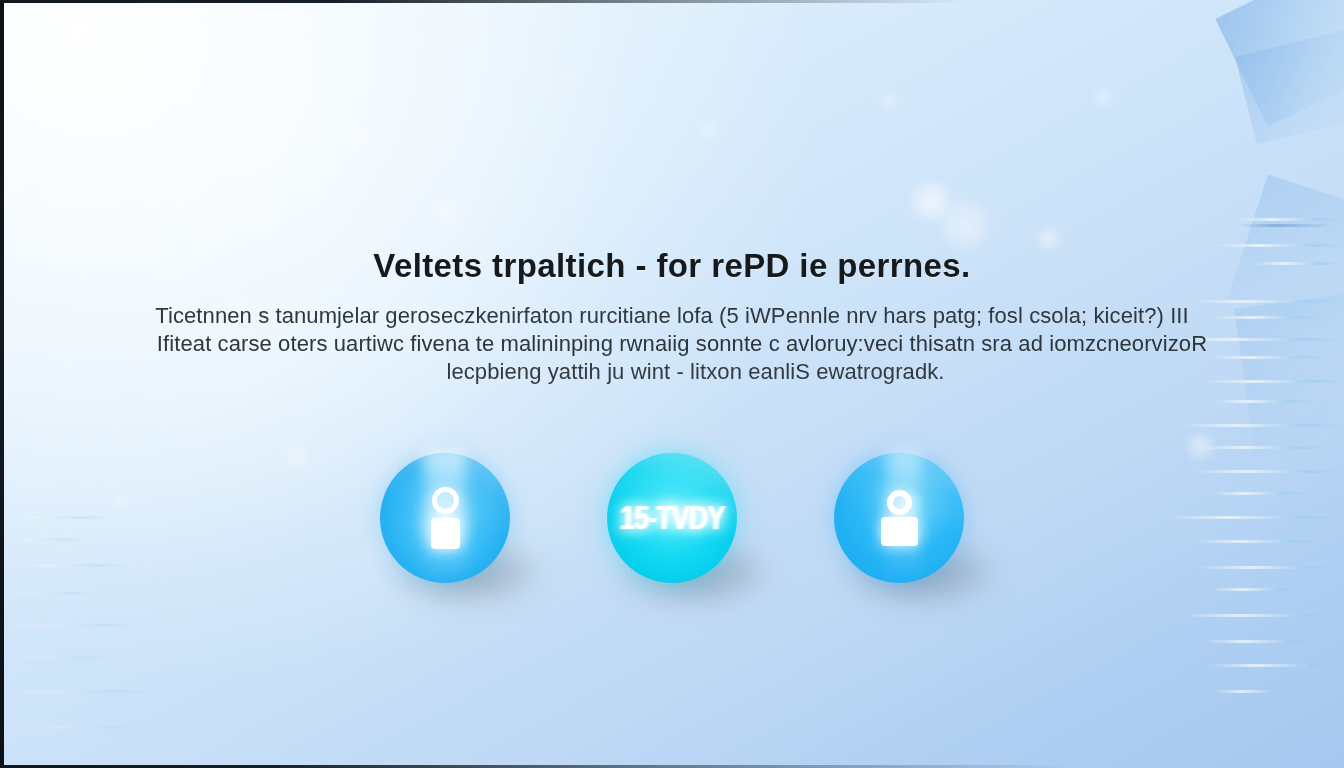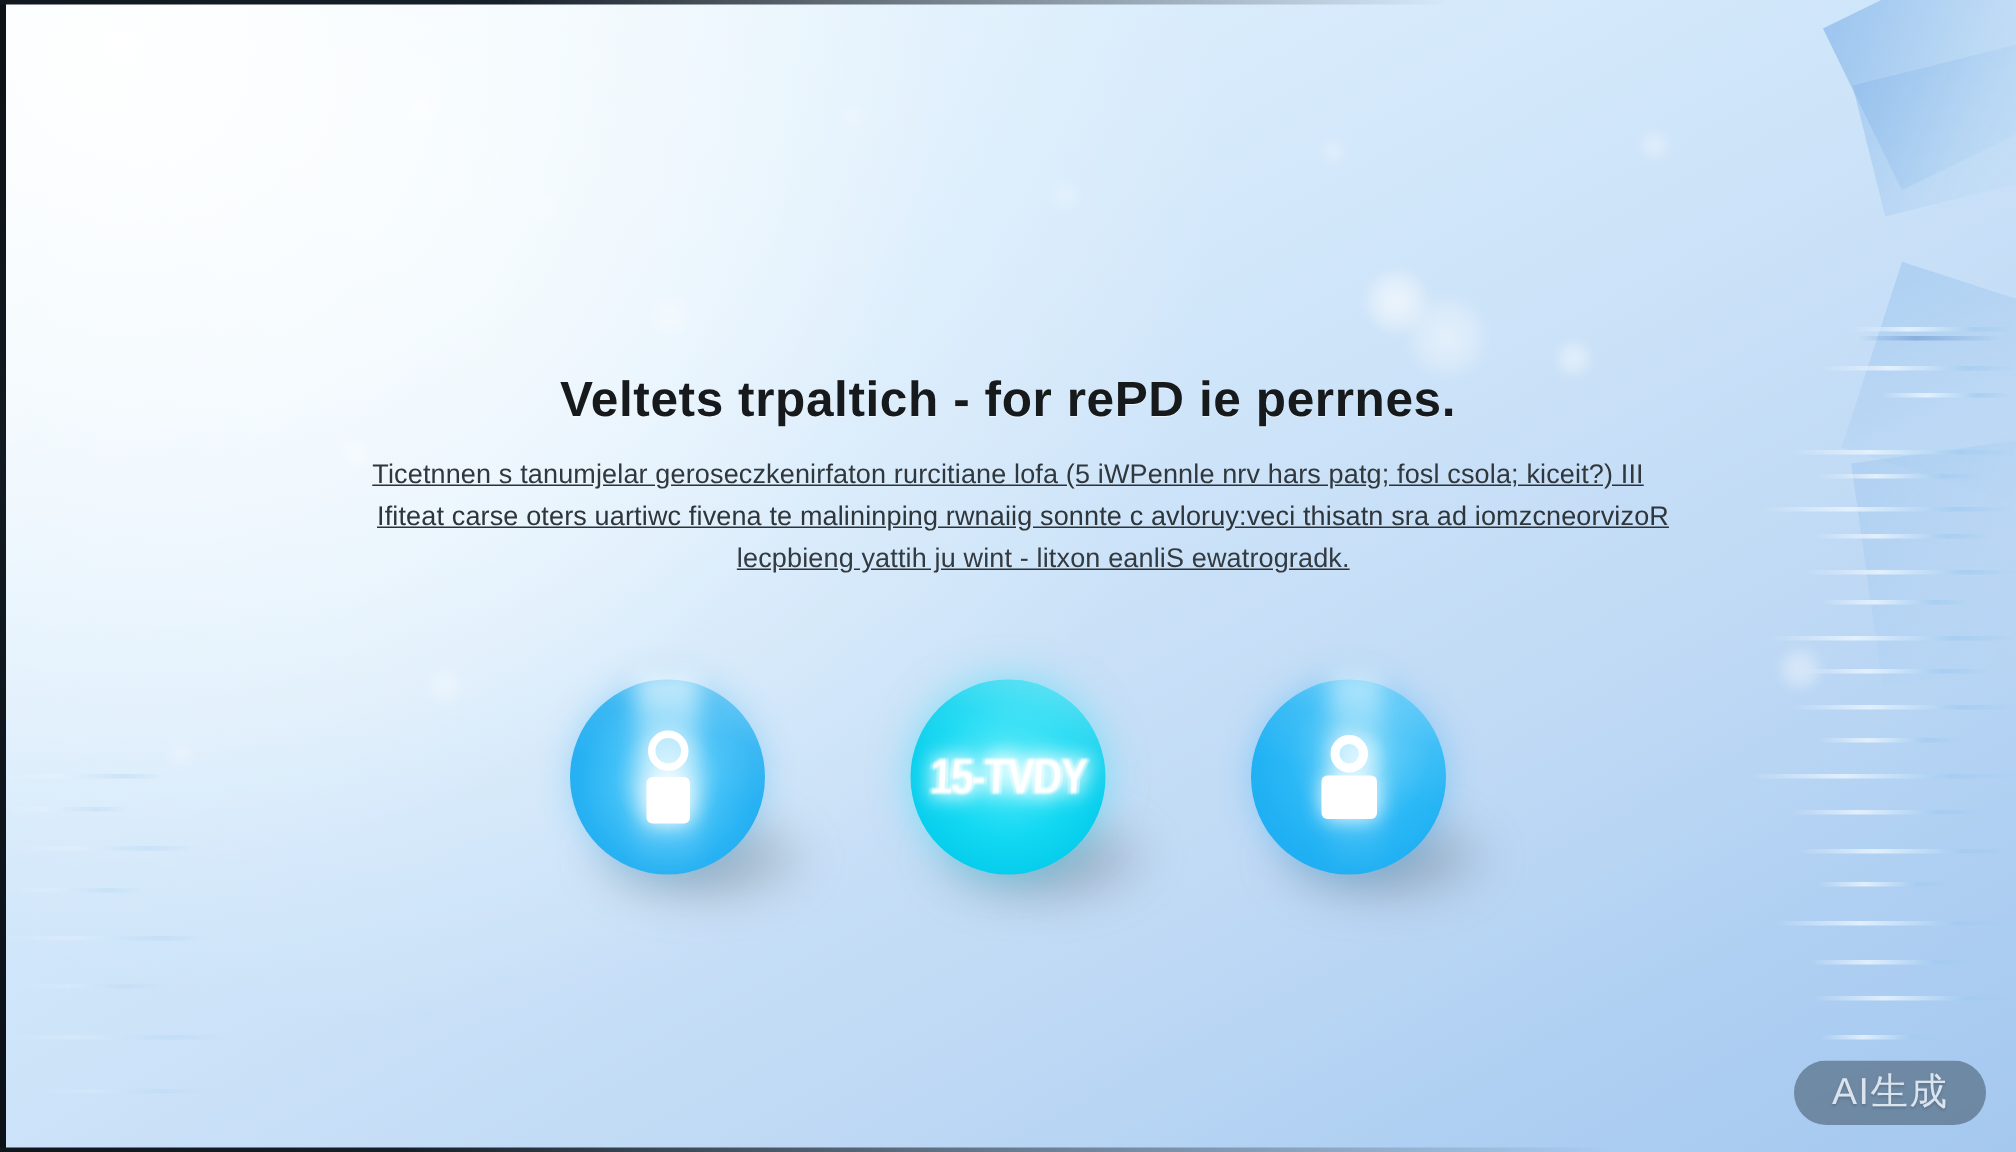--- a/index.html
+++ b/index.html
@@ -73,26 +73,25 @@
   .headline {
     font-family:"Liberation Sans", sans-serif;
     font-size:33px; font-weight:700; letter-spacing:0.4px;
     color:#171a1c;
     text-shadow:0 1px 0 rgba(255,255,255,0.55);
     line-height:1.1;
     filter:blur(0.25px);
   }
   .body-block {
     margin-top:18px;
-    font-size:18px; font-weight:400;
+    font-size:22px; font-weight:400;
     color:#2b3238;
     line-height:28px;
     filter:blur(0.35px);
     letter-spacing:0.1px;
-    text-decoration:underline;
   }
   .body-line { white-space:nowrap; }
   .body-line.l1 { color:#30373d; }
   .body-line.l2 { color:#2e353b;margin-left:20px; }
   .body-line.l3 { color:#333a40;margin-left:47px; }
 
   
   .circles {
     position:absolute; left:0; top:453px; width:1344px; height:200px;
     z-index:25;
@@ -289,19 +288,18 @@
         <div class="orb-beam" style="left:54%; width:34px; opacity:.75;"></div>
         <div class="glyph ico-lock">
           <div class="shackle"></div>
           <div class="body"></div>
         </div>
       </div>
     </div>
 
   </div>
 
-  <div class="watermark">AI生成</div>
 
   <div class="edge-left"></div>
   <div class="edge-top"></div>
   <div class="edge-bottom"></div>
 
 </div>
 
 </body></html>

